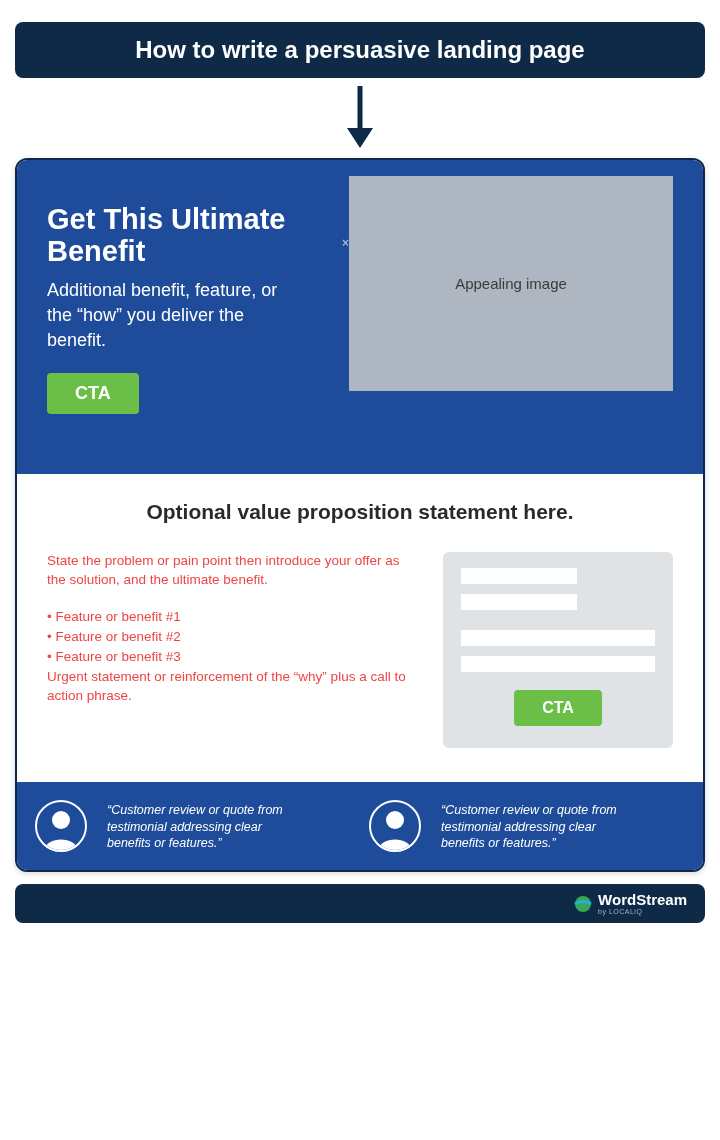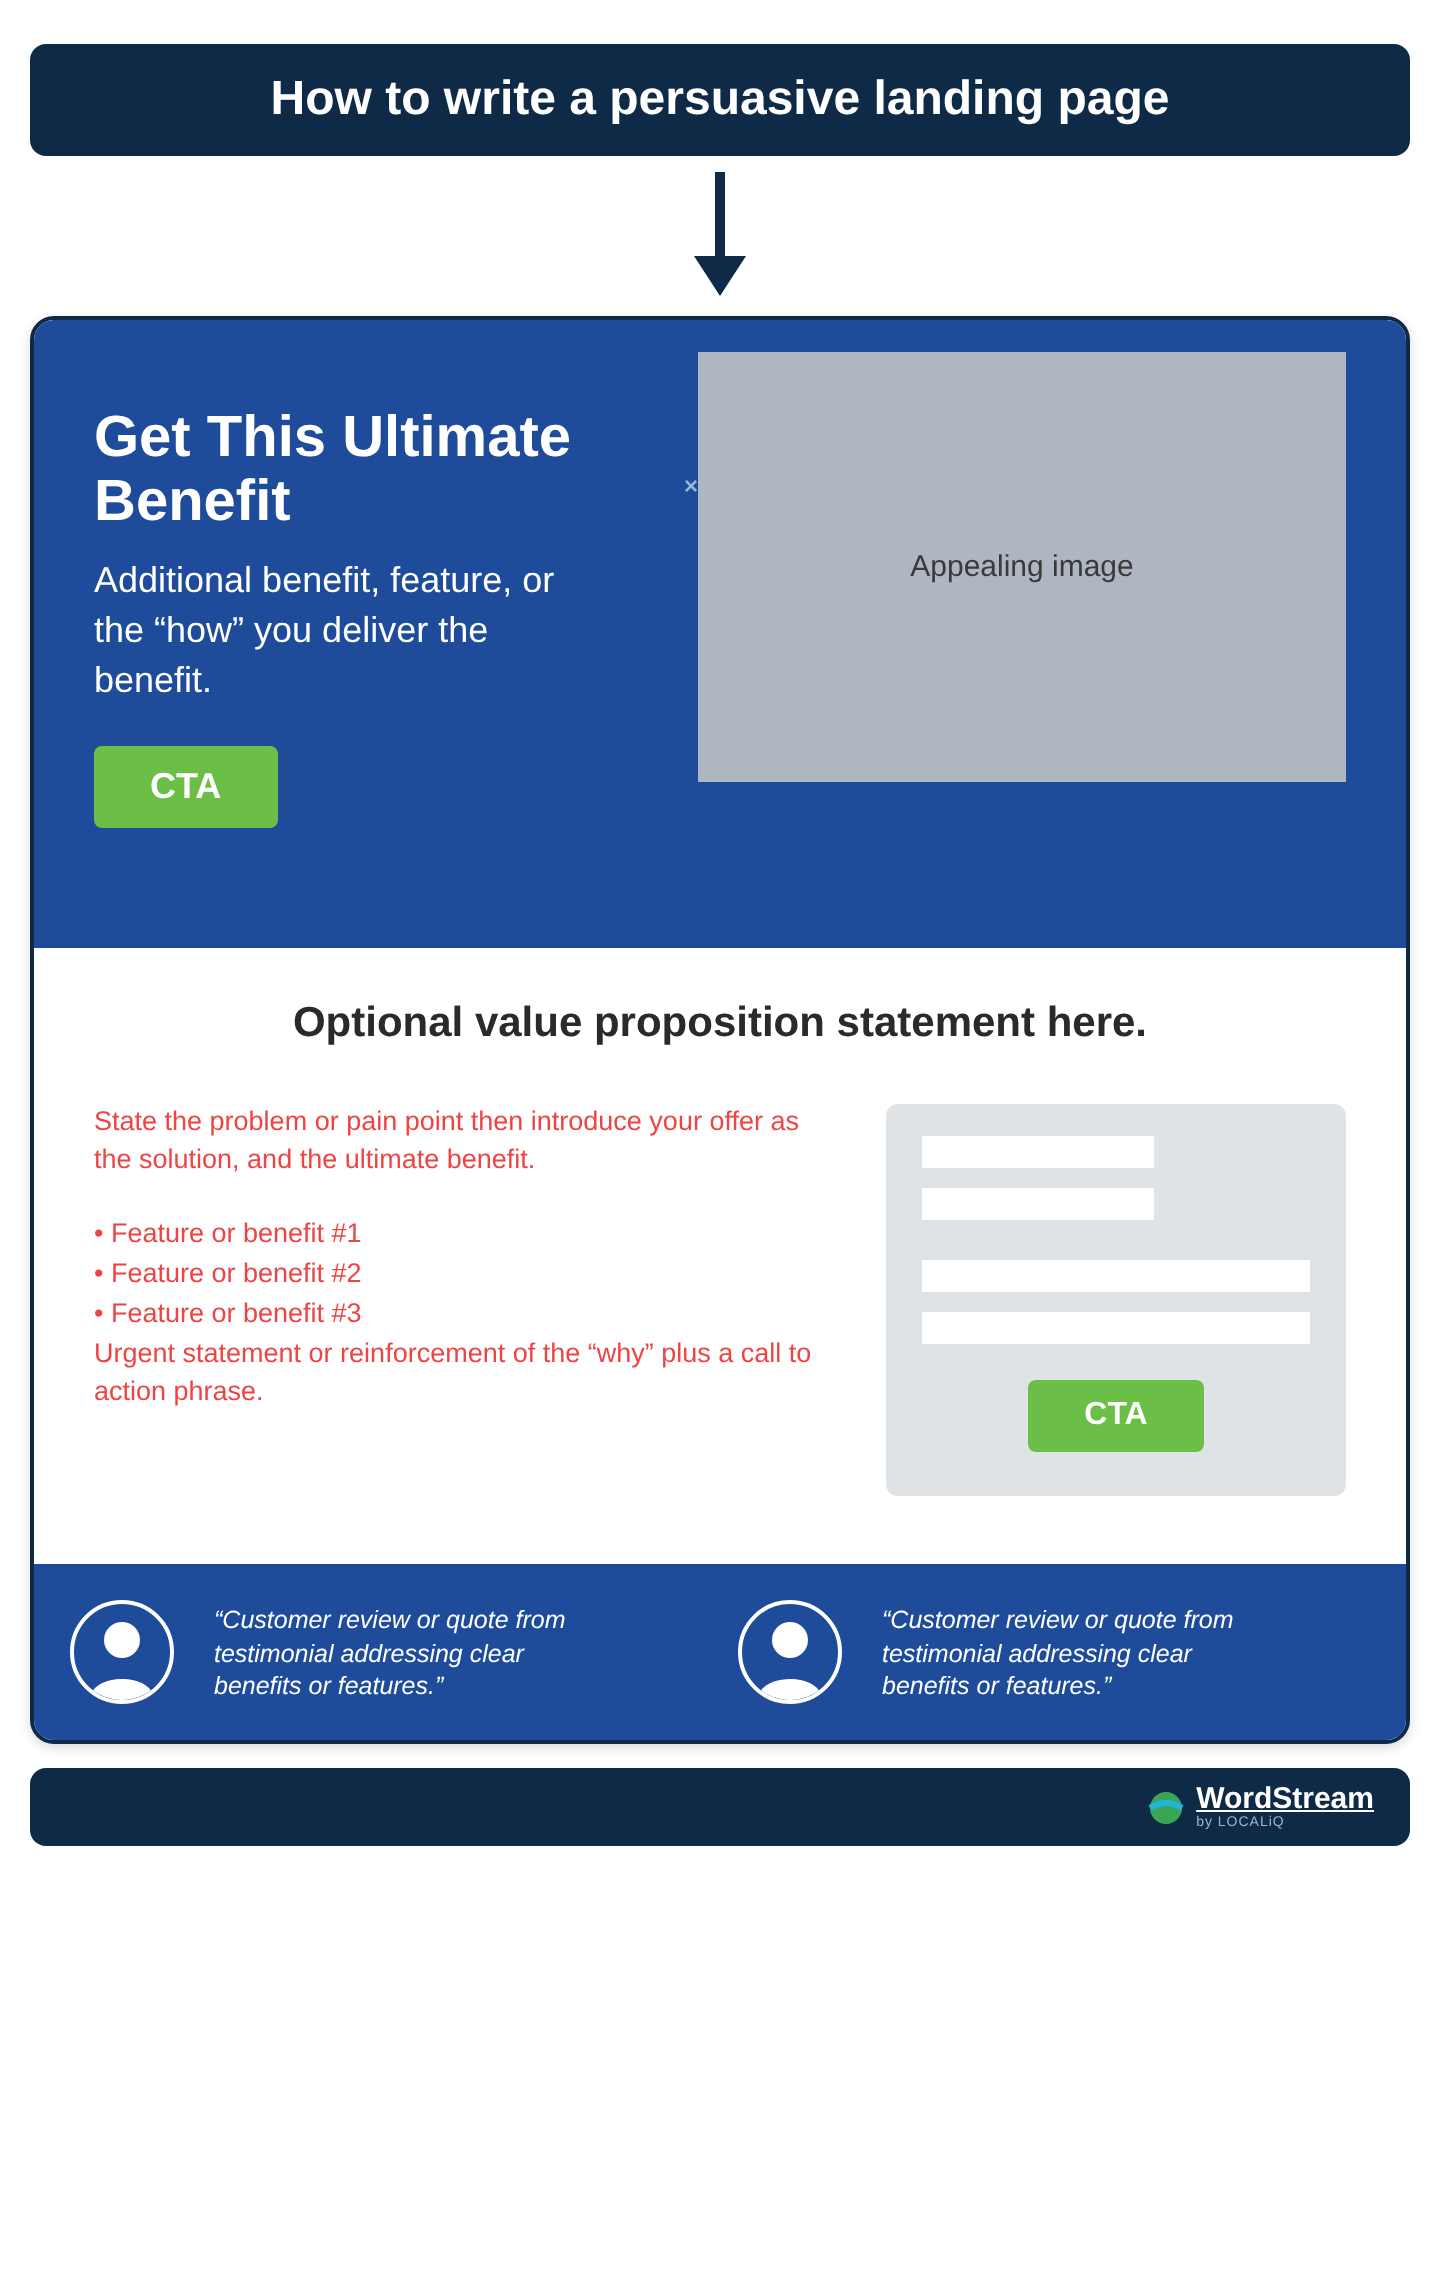--- a/index.html
+++ b/index.html
@@ -32,21 +32,21 @@
 .field.short { width: 60%; }
 .field.gap { margin-top: 20px; }
 .form-cta-wrap { text-align: center; margin-top: 18px; }
 .form-cta { background: #6bbf47; color: #fff; font-weight: 800; font-size: 16px; padding: 9px 28px; border-radius: 4px; display: inline-block; }
 .testimonials { background: #1e4c9a; color: #fff; display: flex; padding: 18px 18px; gap: 18px; }
 .testi { display: flex; gap: 20px; flex: 1; align-items: flex-end; }
 .avatar-circle { width: 52px; height: 52px; border: 2px solid #fff; border-radius: 50%; flex-shrink: 0; display: flex; align-items: flex-end; justify-content: center; overflow: hidden; }
 .testi-text { font-size: 12.5px; font-style: italic; line-height: 1.35; max-width: 200px; }
 .footer-bar { background: #0e2a47; border-radius: 8px; margin-top: 12px; padding: 8px 18px; display: flex; justify-content: flex-end; align-items: center; color: #fff; }
 .ws-logo { display: flex; align-items: center; gap: 6px; }
-.ws-text { font-weight: 800; font-size: 15px; line-height: 1; text-decoration: underline; }
+.ws-text { font-weight: 800; font-size: 15px; line-height: 1; }
 .ws-sub { font-size: 7px; color: #9db3c9; letter-spacing: 0.5px; margin-top: 1px; }
 </style>
 </head>
 <body>
 
 <div class="wrapper">
 
   <div class="title-bar">How to write a persuasive landing page</div>
 
   <div class="arrow-wrap">

